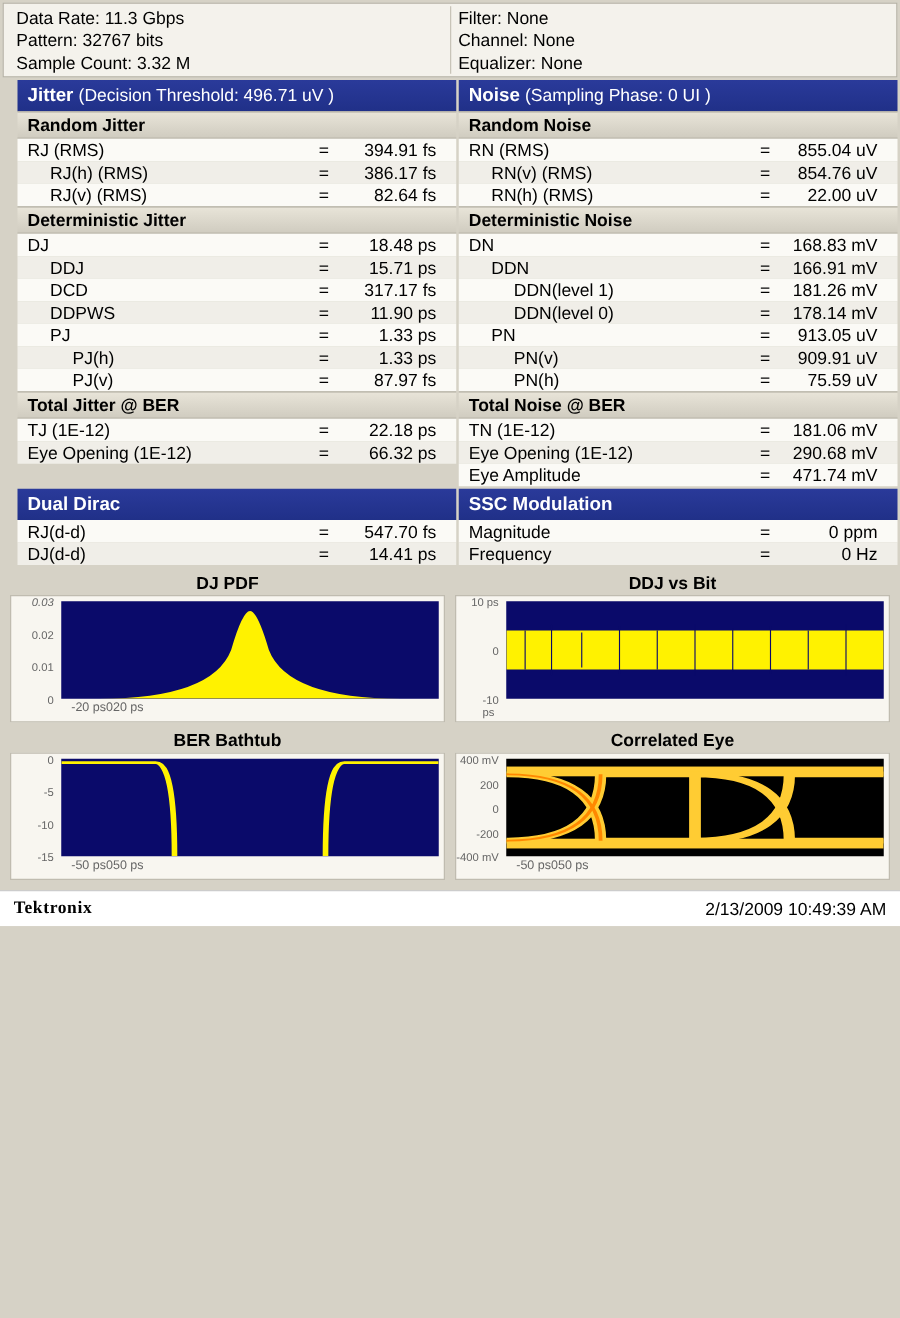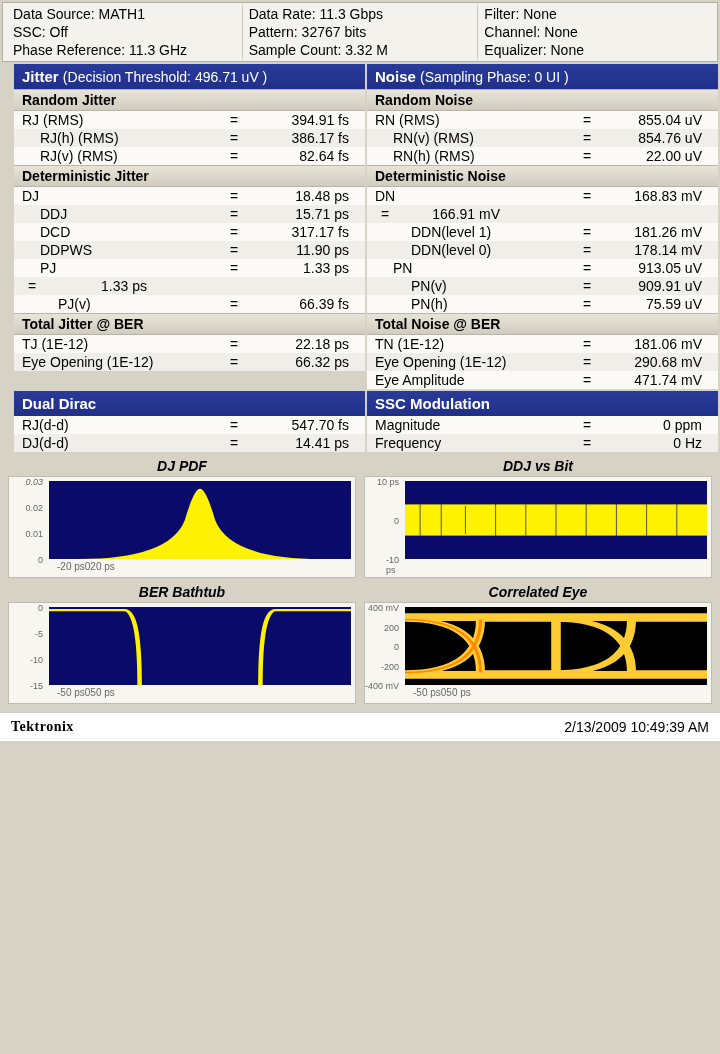--- a/index.html
+++ b/index.html
@@ -3,52 +3,47 @@
 <meta charset="utf-8">
 <style>
 body { margin:0; padding:0; width:720px; font-family: Tahoma, Arial, sans-serif; font-size:14px; background:#d6d2c6; color:#000; }
 .top-box { background:#f4f2ec; border:1px solid #b4b0a4; margin:2px; padding:2px 4px; display:flex; }
 .top-col { flex:1; padding:0 6px; border-right:1px solid #c8c4b8; }
 .top-col:last-child { border-right:none; }
 .top-col div { padding:1px 0; }
 .hdr { background:linear-gradient(#2a3a9a,#203088); color:#fff; padding:4px 8px; font-size:15px; }
 .hdr .paren { font-weight:normal; font-size:14px; }
 .sub { background:linear-gradient(#e8e4d8,#d0ccc0); font-weight:bold; padding:2px 8px; border-top:1px solid #b8b4a8; border-bottom:1px solid #b8b4a8; }
-.row { display:flex; align-items:flex-start; padding:1px 8px;gap:25px; }
+.row { display:flex; align-items:flex-start; padding:1px 8px; }
 .row:nth-child(even){ background:#f0eee8; }
 .row:nth-child(odd){ background:#fbfaf6; }
 .lab { flex:1; }
 .ind1 { padding-left:18px; }
 .ind2 { padding-left:36px; }
 .eq { width:20px; text-align:center; }
 .val { width:80px; text-align:right; padding-right:8px; }
 .cols { display:flex; gap:2px; margin:2px;padding-left:12px; }
 .col { flex:1; }
 .charts { display:flex; gap:8px; margin:4px 8px; }
 .chart-col { flex:1; }
-.chart-title { text-align:center; font-weight:bold; padding:2px 0;font-style:italic; }
+.chart-title { text-align:center; font-weight:bold; padding:2px 0; }
 .chart-box { position:relative; height:100px; background:#f8f6f0; border:1px solid #c0bcb0; margin-bottom:4px; }
 .axis-left { position:absolute; left:0; top:0; bottom:0; width:36px; font-size:9px; color:#666; }
 .axis-left span { position:absolute; right:2px; }
 .plot { position:absolute; left:40px; right:4px; top:4px; bottom:18px; background:#0a0a6a; overflow:hidden; }
 .axis-bot { position:absolute; left:40px; right:4px; bottom:2px; height:14px; font-size:10px; color:#666; display:flex; padding:0 8px; }
 svg { width:100%; height:100%; display:block; }
 .footer { display:flex; justify-content:space-between; padding:6px 11px; background:#fff; border-top:1px solid #ccc; align-items:center; }
 .tek { font-family: Georgia, serif; font-weight:bold; letter-spacing:0.5px; }
 </style>
 </head>
 <body>
 
 <div class="top-box">
   <div class="top-col">
-    <div><span>Data Source:</span> <span>MATH1</span></div>
-    <div><span>SSC:</span> <span>Off</span></div>
-    <div><span>Phase Reference:</span> <span>11.3 GHz</span></div>
-  </div>
-  <div class="top-col">
     <div><span>Data Rate:</span> <span>11.3 Gbps</span></div>
     <div><span>Pattern:</span> <span>32767 bits</span></div>
     <div><span>Sample Count:</span> <span>3.32 M</span></div>
   </div>
   <div class="top-col">
     <div><span>Filter:</span> <span>None</span></div>
     <div><span>Channel:</span> <span>None</span></div>
     <div><span>Equalizer:</span> <span>None</span></div>
   </div>
 </div>
@@ -95,27 +90,28 @@
           <span class="lab ind1">DDPWS</span>
           <span class="eq">=</span>
           <span class="val">11.90 ps</span>
         </div>
         <div class="row">
           <span class="lab ind1">PJ</span>
           <span class="eq">=</span>
           <span class="val">1.33 ps</span>
         </div>
         <div class="row">
+          <span class="lab ind2">PJ(h)</span>
           <span class="eq">=</span>
           <span class="val">1.33 ps</span>
         </div>
         <div class="row">
           <span class="lab ind2">PJ(v)</span>
           <span class="eq">=</span>
-          <span class="val">66.39 fs</span>
+          <span class="val">87.97 fs</span>
         </div>
       </div>
     <div class="sub">Total Jitter @ BER</div>
     <div>
         <div class="row">
           <span class="lab ">TJ (1E-12)</span>
           <span class="eq">=</span>
           <span class="val">22.18 ps</span>
         </div>
         <div class="row">
@@ -146,20 +142,21 @@
         </div>
       </div>
     <div class="sub">Deterministic Noise</div>
     <div>
         <div class="row">
           <span class="lab ">DN</span>
           <span class="eq">=</span>
           <span class="val">168.83 mV</span>
         </div>
         <div class="row">
+          <span class="lab ind1">DDN</span>
           <span class="eq">=</span>
           <span class="val">166.91 mV</span>
         </div>
         <div class="row">
           <span class="lab ind2">DDN(level 1)</span>
           <span class="eq">=</span>
           <span class="val">181.26 mV</span>
         </div>
         <div class="row">
           <span class="lab ind2">DDN(level 0)</span>

